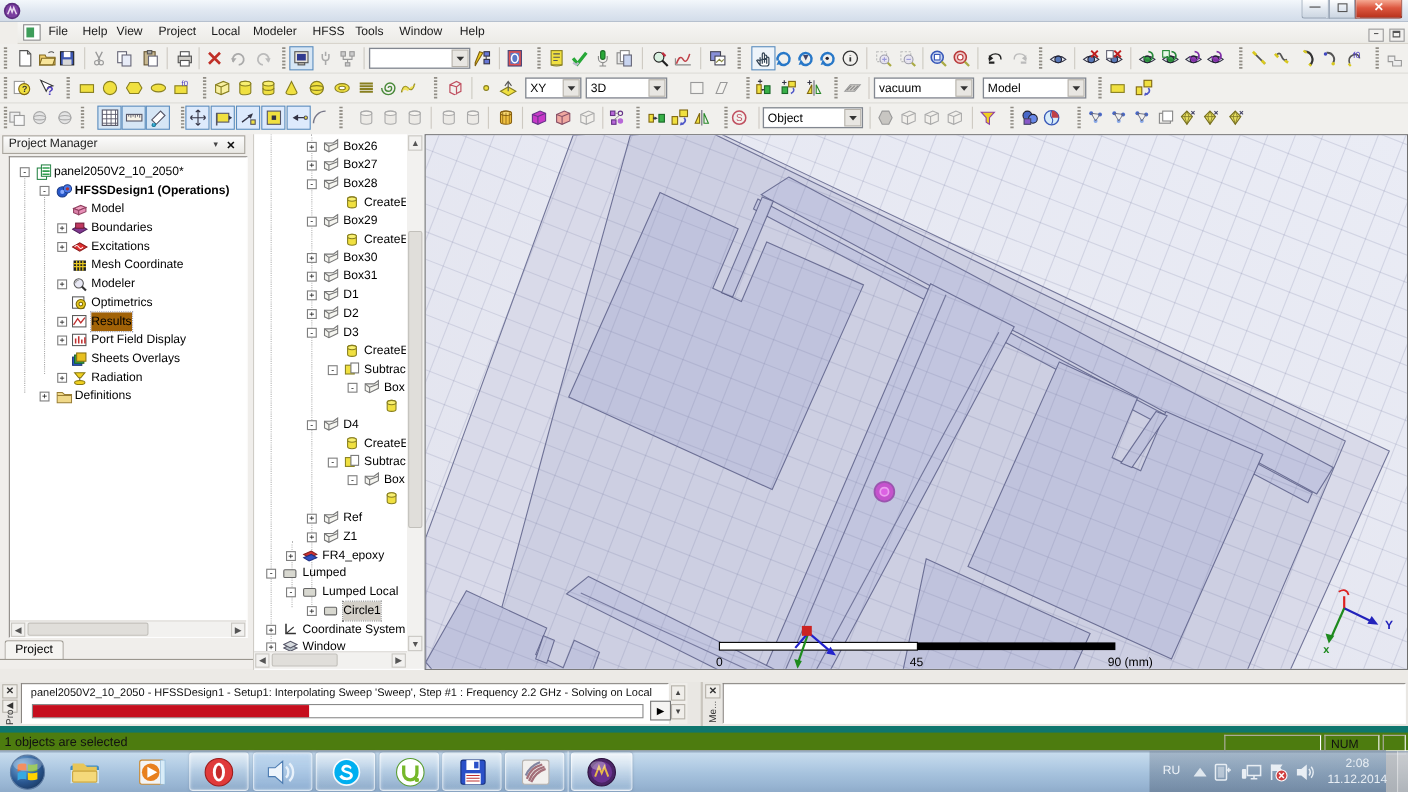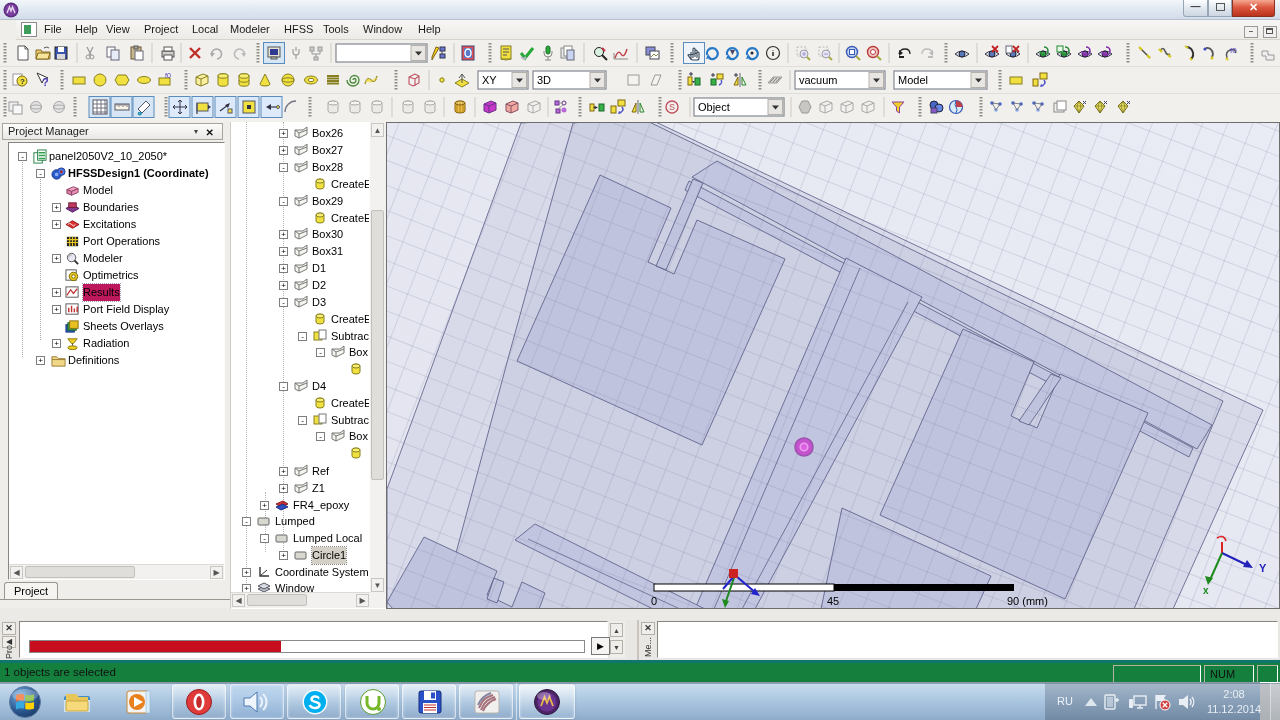--- a/index.html
+++ b/index.html
@@ -6,21 +6,21 @@
 .abs{position:absolute}
 #titlebar{position:absolute;left:0;top:0;width:1280px;height:20px;background:linear-gradient(#f3f7fb,#e2e9f2 45%,#d3ddea);border-bottom:1px solid #b6c0ce;font-size:12px;color:#15151f}
 #menubar{position:absolute;left:16px;top:20px;width:1280px;height:20px;background:linear-gradient(#f7f6f4,#ecebe7);border-bottom:1px solid #d8d4cc;font-size:11px;color:#1a1a1a}
 .menu-item{position:absolute;top:3px}
 #toolbars{position:absolute;left:0;top:40px;width:1280px;height:82px;background:#f1f0ed}
 #mainarea{position:absolute;left:0;top:122px;width:1280px;height:498px;background:#eceae6}
 #pmpanel{position:absolute;left:0;top:122px;width:230px;height:486px;background:#f0eeeb}
 #midtree{position:absolute;left:230px;top:122px;width:156px;height:487px;background:#fff;border-left:1px solid #cfccc6}
 #view3d{position:absolute;left:386px;top:122px;width:894px;height:487px;background:#ebedf6;border:1px solid #6e6e6e}
 #progress{position:absolute;left:0;top:620px;width:1280px;height:40px;background:#e9e7e3}
-#statusbar{position:absolute;left:0;top:660px;width:1280px;height:22px;background:#15803d;border-top:3px solid #0f766e;font-size:11.5px;color:#111}
+#statusbar{position:absolute;left:0;top:660px;width:1280px;height:22px;background:#4d7c0f;border-top:6px solid #0f766e;font-size:11.5px;color:#111}
 #taskbar{position:absolute;left:0;top:682px;width:1260px;height:38px;background:linear-gradient(#cadded,#b6cfe6 30%,#a6c2dd 55%,#97b4d2 85%,#8fabca);border-top:1px solid #8b97a3}
 .tbox{position:absolute;top:1px;width:54px;height:35px;background:linear-gradient(rgba(255,255,255,.5),rgba(255,255,255,.15) 45%,rgba(120,150,185,.15));border:1px solid rgba(255,255,255,.6);border-radius:3px;box-shadow:inset 0 0 3px rgba(255,255,255,.45),0 0 2px rgba(80,100,125,.35)}
 .sunken{border-top:1px solid #898581;border-left:1px solid #898581;border-bottom:1px solid #fdfdfd;border-right:1px solid #fdfdfd;background:#fff}
 .treerow{position:absolute;white-space:nowrap;font-size:11px;color:#000;height:17px;line-height:17px}
 .pm9{width:9px;height:9px;border:1px solid #7e7e7e;background:#fff;position:absolute;font:8px/7px "Liberation Sans";text-align:center;color:#000}
 </style></head>
 <body>
 <div id="titlebar">
  <svg class="abs" style="left:3px;top:2px" width="16" height="16">
       <circle cx="8" cy="8" r="7.5" fill="#5b2d7e"></circle>
@@ -739,21 +739,21 @@
           <svg class="abs" style="left:31px;top:1px" width="15" height="15">
             <use href="#p-proj"></use>
           </svg>
           <span style="left:48px;top:0;position:absolute">panel2050V2_10_2050*</span>
         </div>
         <div class="treerow" style="left:0;top:42px;width:199px">
           <span class="pm9" style="left:35px;top:4px">-</span>
           <svg class="abs" style="left:50px;top:1px" width="15" height="15">
             <use href="#p-design"></use>
           </svg>
-          <span style="left:67px;top:0;position:absolute;font-weight:bold">HFSSDesign1 (Coordinate)</span>
+          <span style="left:67px;top:0;position:absolute;font-weight:bold">HFSSDesign1 (Operations)</span>
         </div>
         <div class="treerow" style="left:0;top:59px;width:199px">
           <svg class="abs" style="left:64px;top:1px" width="15" height="15">
             <use href="#p-model"></use>
           </svg>
           <span style="left:82px;top:0;position:absolute">Model</span>
         </div>
         <div class="treerow" style="left:0;top:76px;width:199px">
           <span class="pm9" style="left:51px;top:4px">+</span>
           <svg class="abs" style="left:64px;top:1px" width="15" height="15">
@@ -765,41 +765,41 @@
           <span class="pm9" style="left:51px;top:4px">+</span>
           <svg class="abs" style="left:64px;top:1px" width="15" height="15">
             <use href="#p-excit"></use>
           </svg>
           <span style="left:82px;top:0;position:absolute">Excitations</span>
         </div>
         <div class="treerow" style="left:0;top:110px;width:199px">
           <svg class="abs" style="left:64px;top:1px" width="15" height="15">
             <use href="#p-mesh"></use>
           </svg>
-          <span style="left:82px;top:0;position:absolute">Port Operations</span>
+          <span style="left:82px;top:0;position:absolute">Mesh Coordinate</span>
         </div>
         <div class="treerow" style="left:0;top:127px;width:199px">
           <span class="pm9" style="left:51px;top:4px">+</span>
           <svg class="abs" style="left:64px;top:1px" width="15" height="15">
             <use href="#p-anal"></use>
           </svg>
           <span style="left:82px;top:0;position:absolute">Modeler</span>
         </div>
         <div class="treerow" style="left:0;top:144px;width:199px">
           <svg class="abs" style="left:64px;top:1px" width="15" height="15">
             <use href="#p-opti"></use>
           </svg>
           <span style="left:82px;top:0;position:absolute">Optimetrics</span>
         </div>
         <div class="treerow" style="left:0;top:161px;width:199px">
           <span class="pm9" style="left:51px;top:4px">+</span>
           <svg class="abs" style="left:64px;top:1px" width="15" height="15">
             <use href="#p-res"></use>
           </svg>
-          <span style="left:82px;top:0;position:absolute;background:#be185d;outline:1px dotted #9a9ab0">Results</span>
+          <span style="left:82px;top:0;position:absolute;background:#a16207;outline:1px dotted #9a9ab0">Results</span>
         </div>
         <div class="treerow" style="left:0;top:178px;width:199px">
           <span class="pm9" style="left:51px;top:4px">+</span>
           <svg class="abs" style="left:64px;top:1px" width="15" height="15">
             <use href="#p-port"></use>
           </svg>
           <span style="left:82px;top:0;position:absolute">Port Field Display</span>
         </div>
         <div class="treerow" style="left:0;top:195px;width:199px">
           <svg class="abs" style="left:64px;top:1px" width="15" height="15">
@@ -1096,20 +1096,21 @@
 </g>
 </svg>
 </div>
 <div id="progress">
  <div class="abs" style="left:2px;top:2px;width:14px;height:13px;border:1px solid #b5b1a9;background:#f0eeea;font:bold 9px/11px 'Liberation Sans';text-align:center;color:#333">✕</div>
  <div class="abs" style="left:2px;top:16px;width:14px;height:12px;border:1px solid #b5b1a9;background:#f0eeea;font:8px/10px 'Liberation Sans';text-align:center;color:#333">◀</div>
  <svg class="abs" style="left:2px;top:12px" width="14" height="28">
       <text x="-27" y="10" transform="rotate(-90)" font-size="9" fill="#333" font-family="Liberation Sans">Pro</text>
     </svg>
  <div class="abs sunken" style="left:19px;top:1px;width:589px;height:37px;background:#fff">
+  <div class="abs" style="left:8px;top:3px;font-size:10px;color:#111;white-space:nowrap">panel2050V2_10_2050 - HFSSDesign1 - Setup1: Interpolating Sweep 'Sweep', Step #1 : Frequency 2.2 GHz - Solving on Local</div>
   <div class="abs" style="left:9px;top:18px;width:556px;height:13px;border:1px solid #8a8a8a;background:#fff">
    <div class="abs" style="left:0;top:0;width:251px;height:11px;background:#c60e1e"></div>
   </div>
   <div class="abs" style="left:571px;top:15px;width:19px;height:18px;border:1px solid #777;background:#f5f4f2;font:9px/17px 'Liberation Sans';text-align:center;color:#000">▶</div>
  </div>
  <div class="abs" style="left:610px;top:1px;width:15px;height:37px;background:#f0eeea">
   <div class="abs" style="left:0px;top:2px;width:13px;height:14px;border:1px solid #b5b1a9;font:7px/13px 'Liberation Sans';text-align:center;color:#444">▲</div>
   <div class="abs" style="left:0px;top:19px;width:13px;height:14px;border:1px solid #b5b1a9;font:7px/13px 'Liberation Sans';text-align:center;color:#444">▼</div>
  </div>
  <div class="abs" style="left:637px;top:0;width:2px;height:40px;background:#c9c5bd"></div>

